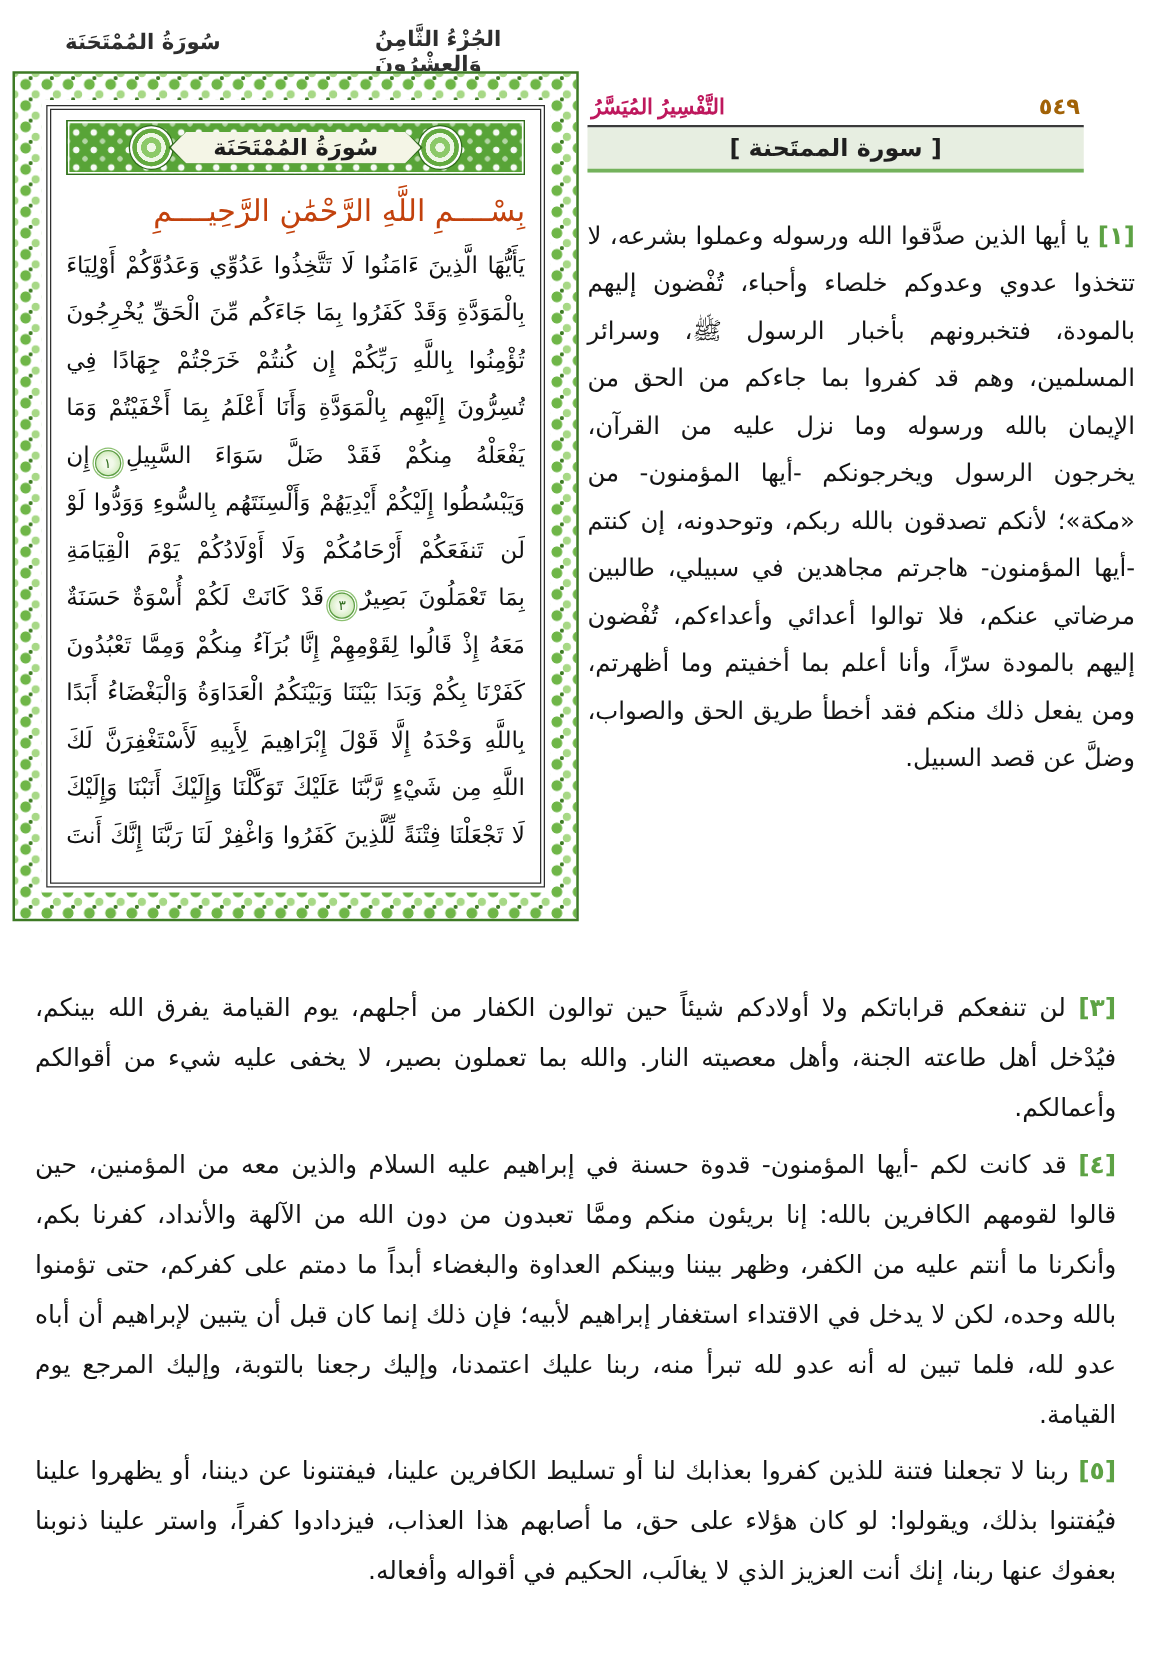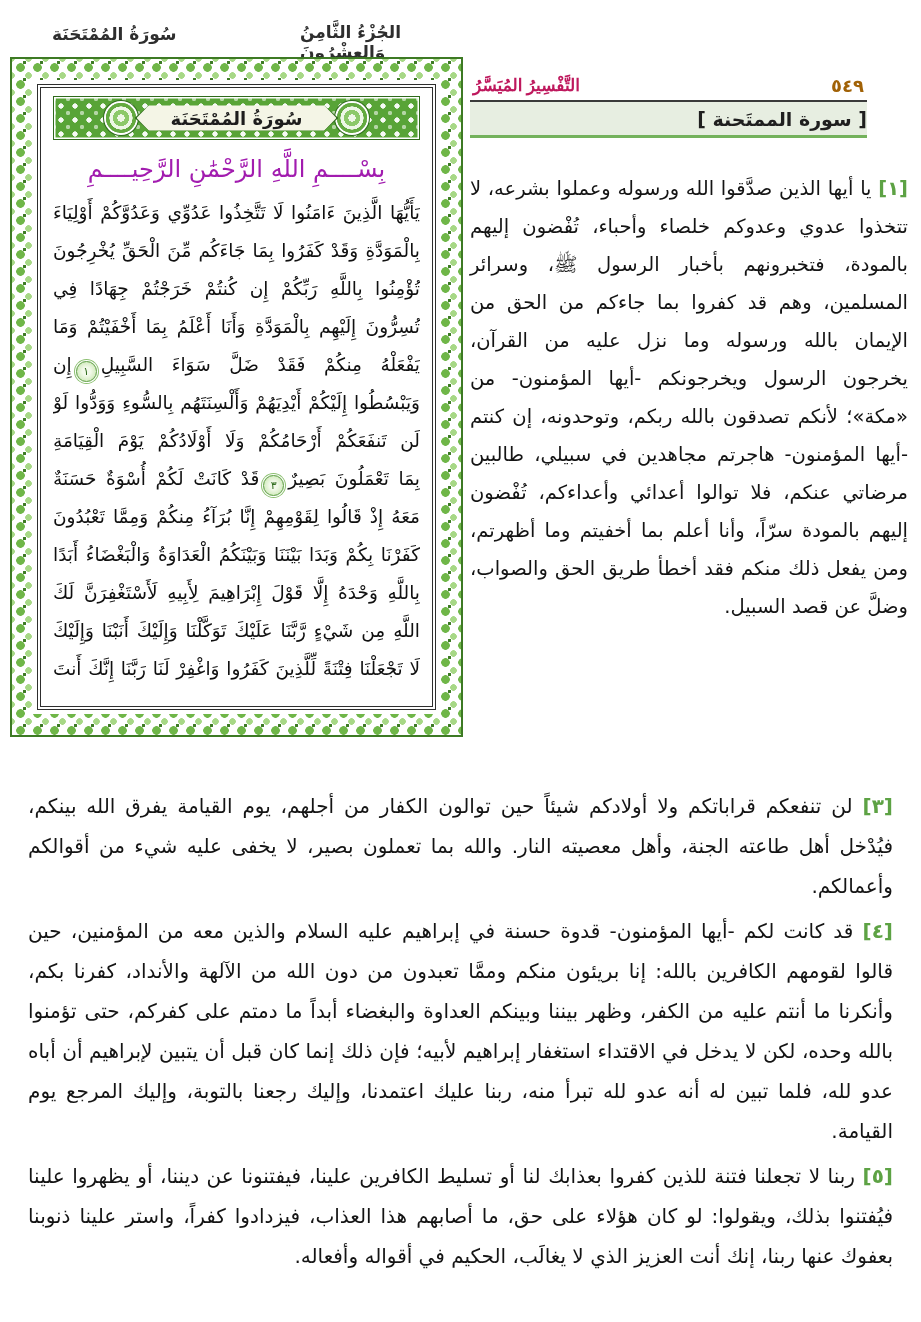--- a/index.html
+++ b/index.html
@@ -51,21 +51,21 @@
   .cartouche-outer {
     clip-path:polygon(0 50%, 7% 0, 93% 0, 100% 50%, 93% 100%, 7% 100%);
     background:#2f6b1c; padding:2px; 
   }
   .cartouche {
     clip-path:polygon(0 50%, 7% 0, 93% 0, 100% 50%, 93% 100%, 7% 100%);
     background:#f4f5e6; padding:4px 34px; font-size:18px; font-weight:bold;
     color:#1d1d1d; direction:rtl; white-space:nowrap;
   }
   .bismillah {
-    direction:rtl; text-align:center; font-size:24px; color:#a21caf;
+    direction:rtl; font-size:24px; color:#c2410c;
     height:44px; line-height:46px; margin-top:6px;
   }
   .quran-text { direction:rtl; margin-top:4px; }
   .q-line {
     height:38px; line-height:38px; overflow:hidden;
     font-size:18.5px; color:#101010;
     text-align:justify; text-align-last:justify; white-space:normal;
   }
   .verse-medallion {
     display:inline-flex; align-items:center; justify-content:center;
@@ -82,21 +82,21 @@
   .masthead {
     direction:rtl; width:397px; height:38px;
     display:flex; justify-content:space-between; align-items:flex-end;
     border-bottom:2px solid #3a3a3a; padding:0 3px 4px;
   }
   .page-number { font-size:18px; font-weight:bold; color:#a16207;margin-top:20px; }
   .masthead-title { font-size:17px; font-weight:bold; color:#be185d;font-family:Liberation Serif, serif; }
   .section-bar {
     width:397px; height:36px; background:#e7eee1;
     border-bottom:3px solid #74b25c;
-    display:flex; align-items:center; justify-content:flex-start;
+    display:flex; align-items:center; justify-content:center;
     direction:rtl; font-size:19px; font-weight:bold; color:#1f1f1f;
   }
   .tafsir-col-text {
     margin-top:32px; width:438px; direction:rtl; text-align:justify;
     font-size:19.5px; line-height:38px; color:#141414;
   }
   .tafsir-para { margin-bottom:5px; }
   .verse-ref { color:#5da244; font-weight:bold; }
 
   

